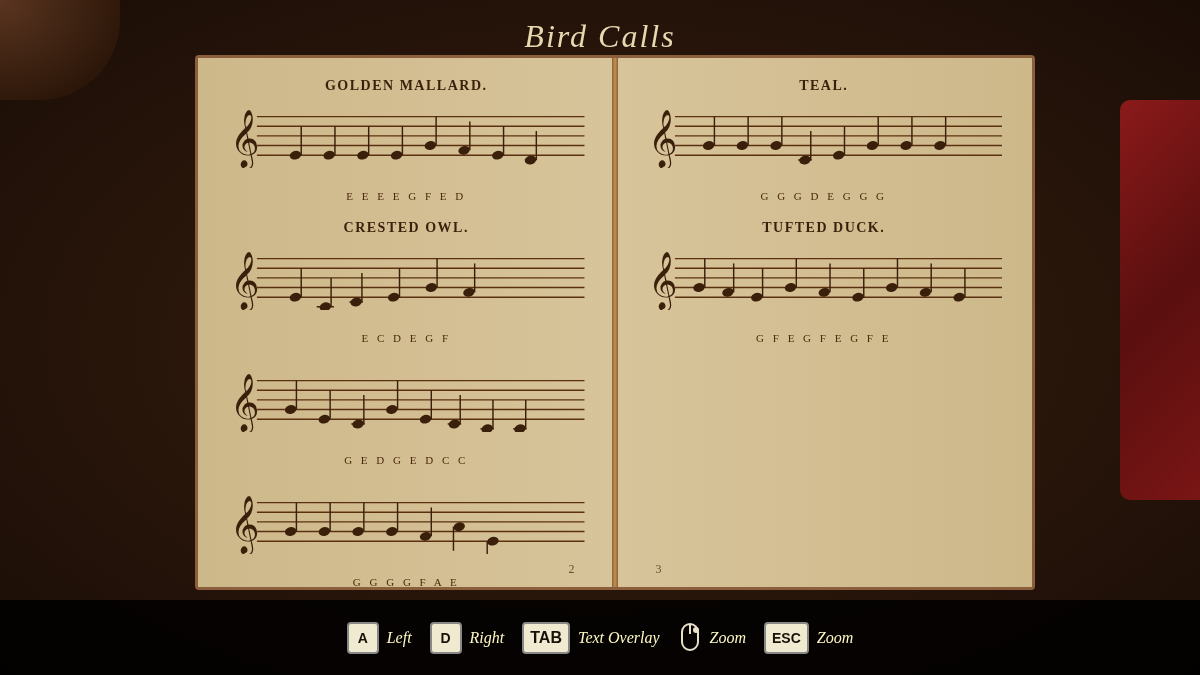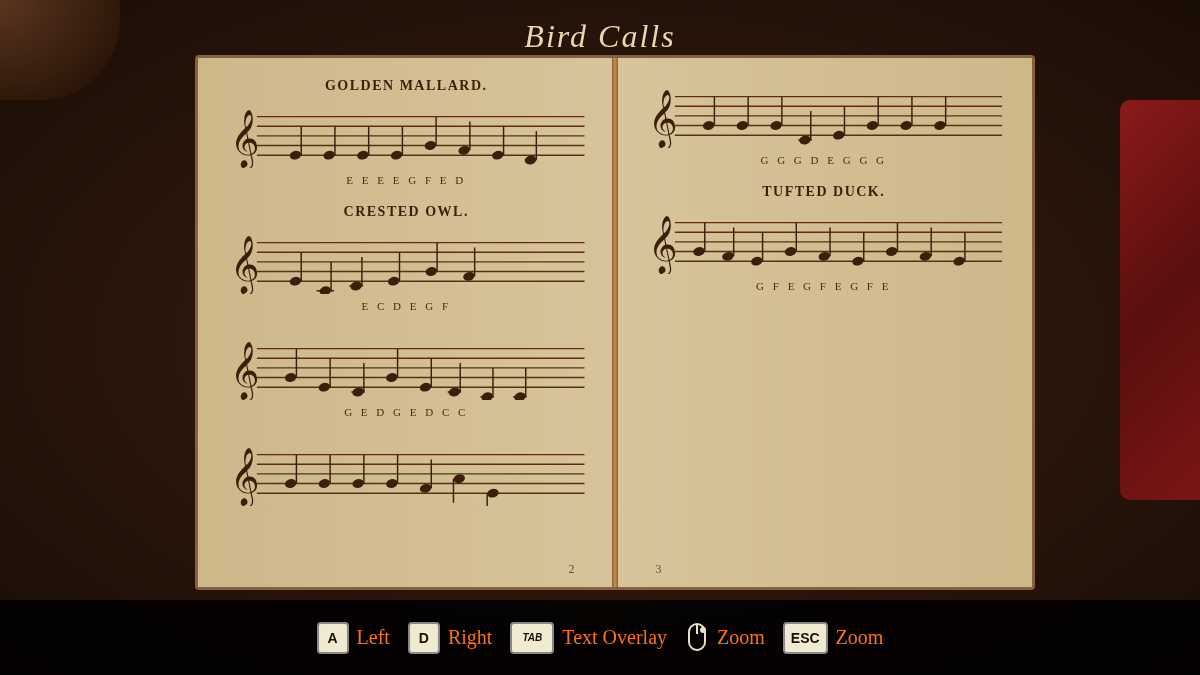--- a/index.html
+++ b/index.html
@@ -116,21 +116,21 @@
       text-transform: uppercase;
     }
 
     
     .note-letters {
       text-align: center;
       font-size: 11px;
       letter-spacing: 3px;
       color: #4a2a0a;
       font-family: 'Georgia', serif;
-      margin-top: 2px;
+      margin-top: 18px;
     }
 
     
     .staff-svg {
       width: 100%;
       height: 70px;
     }
 
     
     .controls {
@@ -163,33 +163,33 @@
       font-size: 14px;
       border-radius: 4px;
       border: 2px solid #888;
       min-width: 32px;
       height: 32px;
       padding: 0 6px;
       font-family: 'Arial', sans-serif;
     }
 
     .key-badge.wide {
-      font-size: 10px;
+      font-size: 16px;
       min-width: 44px;
-      font-style: italic;
     }
 
     .mouse-icon {
       width: 24px;
       height: 32px;
     }
 
     .control-label {
-      color: #f97316;
-      font-size: 20px;
+      color: #fef9c3;
+      font-size: 16px;
+      font-style: italic;
     }
   </style>
 </head>
 <body>
 
 <div class="bg"></div>
 <div class="corner-tl"></div>
 <div class="cloth-right"></div>
 
 <div class="page-title">Bird Calls</div>
@@ -326,28 +326,30 @@
 
         <ellipse cx="205" cy="53" rx="6" ry="4.5" fill="#3a1f0a" transform="rotate(-15,205,53)"></ellipse>
         <line x1="211" y1="53" x2="211" y2="23" stroke="#3a1f0a" stroke-width="1.5"></line>
 
         <ellipse cx="240" cy="43" rx="6" ry="4.5" fill="#3a1f0a" transform="rotate(-15,240,43)"></ellipse>
         <line x1="234" y1="43" x2="234" y2="68" stroke="#3a1f0a" stroke-width="1.5"></line>
 
         <ellipse cx="275" cy="58" rx="6" ry="4.5" fill="#3a1f0a" transform="rotate(-15,275,58)"></ellipse>
         <line x1="269" y1="58" x2="269" y2="83" stroke="#3a1f0a" stroke-width="1.5"></line>
       </svg>
+      <div class="note-letters">G  G  G  G  F  A  E</div>
     </div>
 
     <span class="page-number">2</span>
   </div>
 
   <div class="page page-right">
 
     <div class="bird-entry">
+      <div class="bird-name">Teal.</div>
       <svg class="staff-svg" viewBox="0 0 370 70">
         <line x1="30" y1="18" x2="370" y2="18" stroke="#5a3010" stroke-width="1.5"></line>
         <line x1="30" y1="28" x2="370" y2="28" stroke="#5a3010" stroke-width="1.5"></line>
         <line x1="30" y1="38" x2="370" y2="38" stroke="#5a3010" stroke-width="1.5"></line>
         <line x1="30" y1="48" x2="370" y2="48" stroke="#5a3010" stroke-width="1.5"></line>
         <line x1="30" y1="58" x2="370" y2="58" stroke="#5a3010" stroke-width="1.5"></line>
         <text x="2" y="58" font-size="52" fill="#3a1f0a" font-family="Georgia">𝄞</text>
 
         <ellipse cx="65" cy="48" rx="6" ry="4.5" fill="#3a1f0a" transform="rotate(-15,65,48)"></ellipse>
         <line x1="71" y1="48" x2="71" y2="18" stroke="#3a1f0a" stroke-width="1.5"></line>

